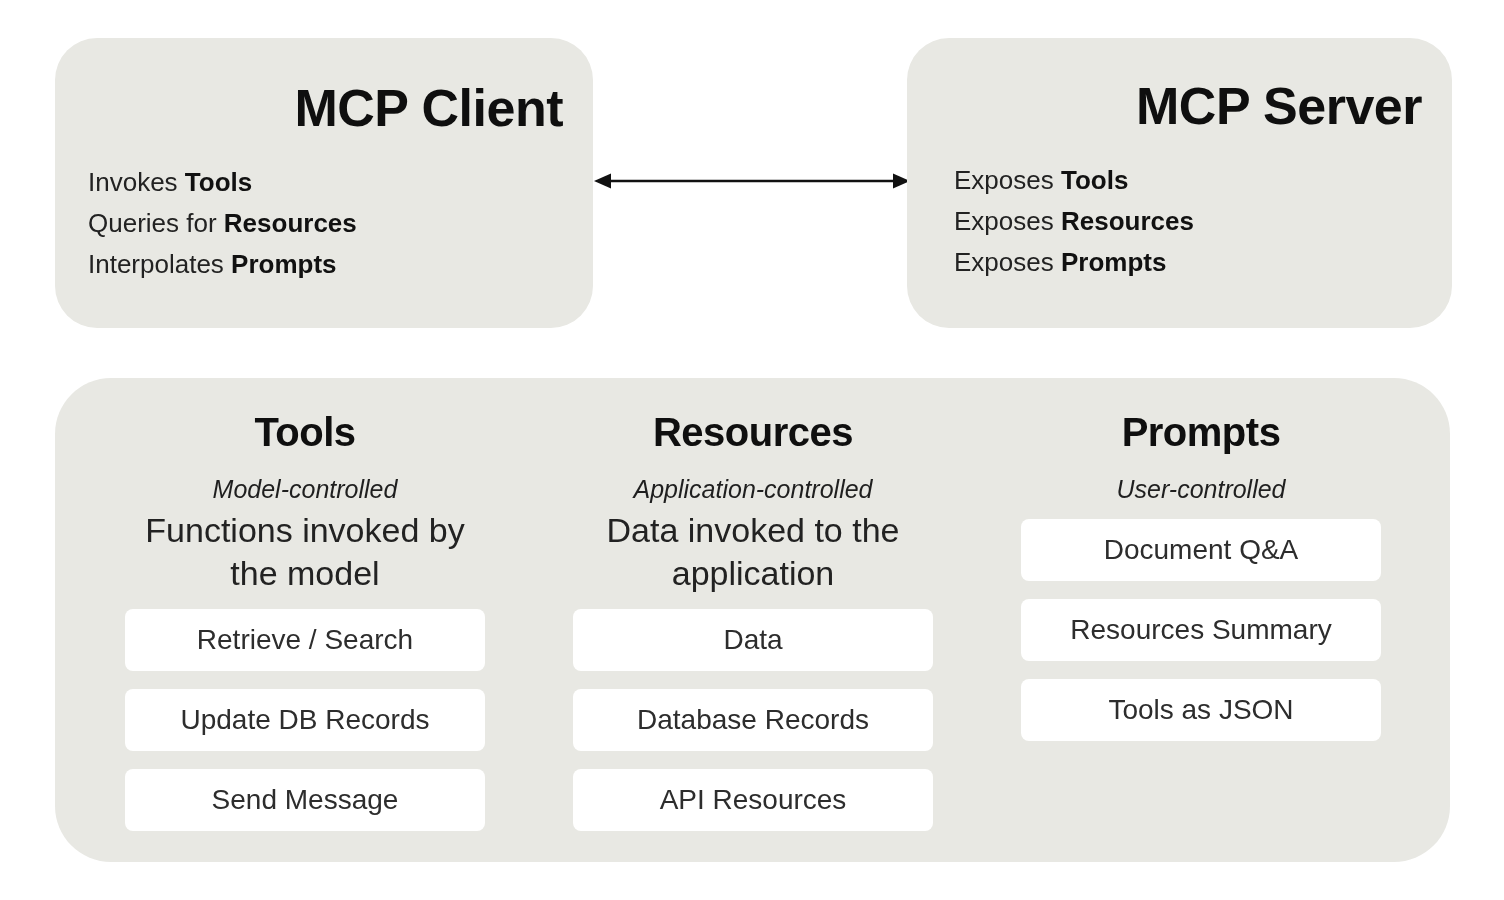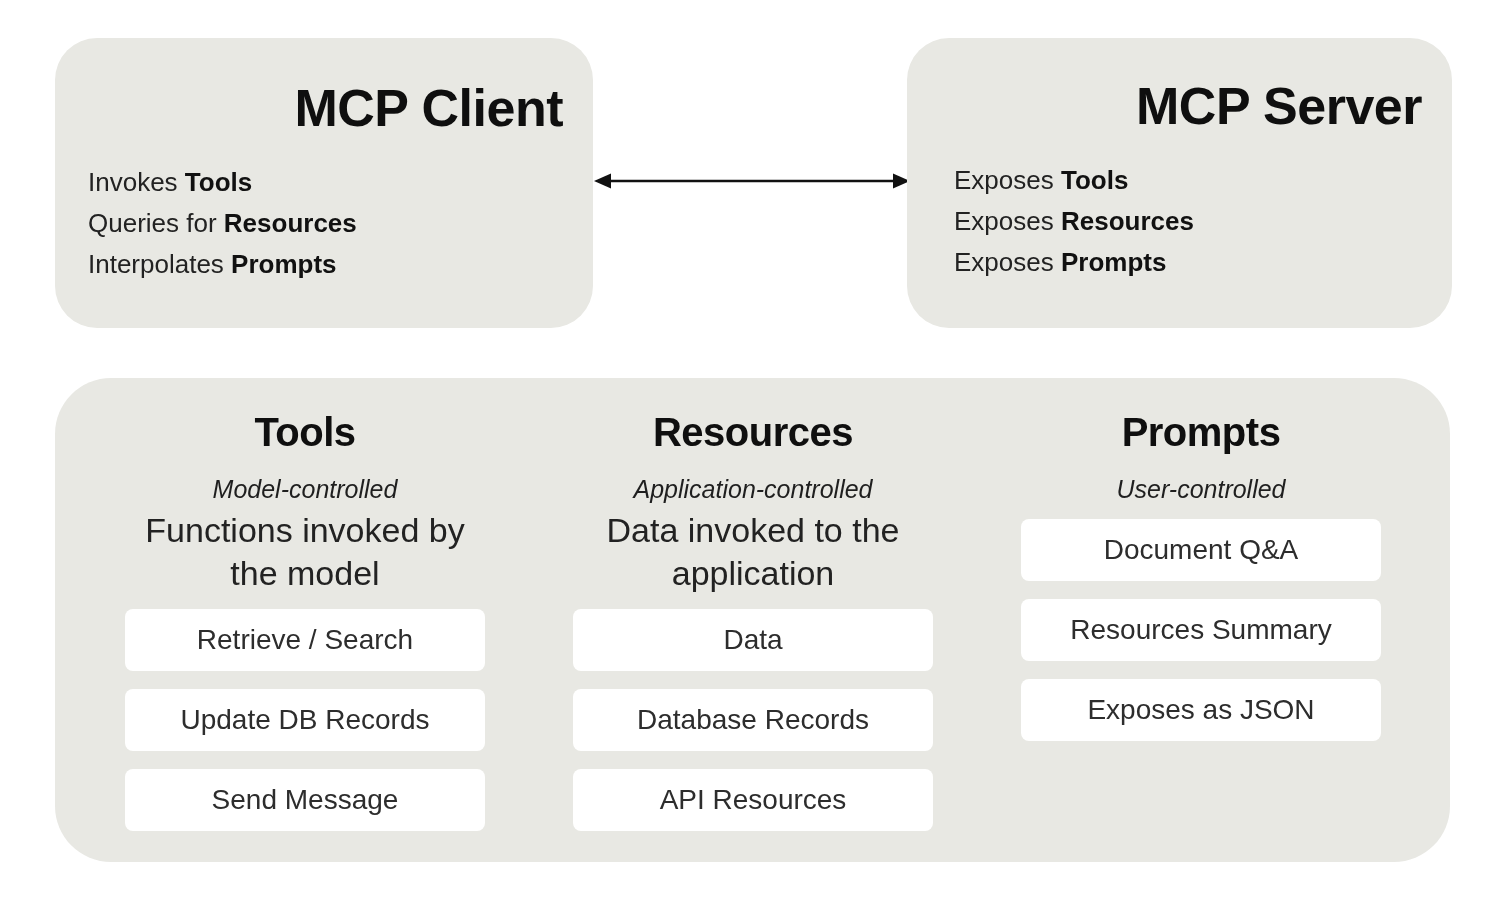--- a/index.html
+++ b/index.html
@@ -141,18 +141,18 @@
         <div class="cap-item">API Resources</div>
       </div>
     </div>
 
     <div class="cap-column">
       <div class="cap-title">Prompts</div>
       <div class="cap-subtitle">User-controlled</div>
       <div class="cap-items">
         <div class="cap-item">Document Q&amp;A</div>
         <div class="cap-item">Resources Summary</div>
-        <div class="cap-item">Exposes as JSON</div>
+        <div class="cap-item">Tools as JSON</div>
       </div>
     </div>
 
   </div>
 </div>
 
 </body></html>

